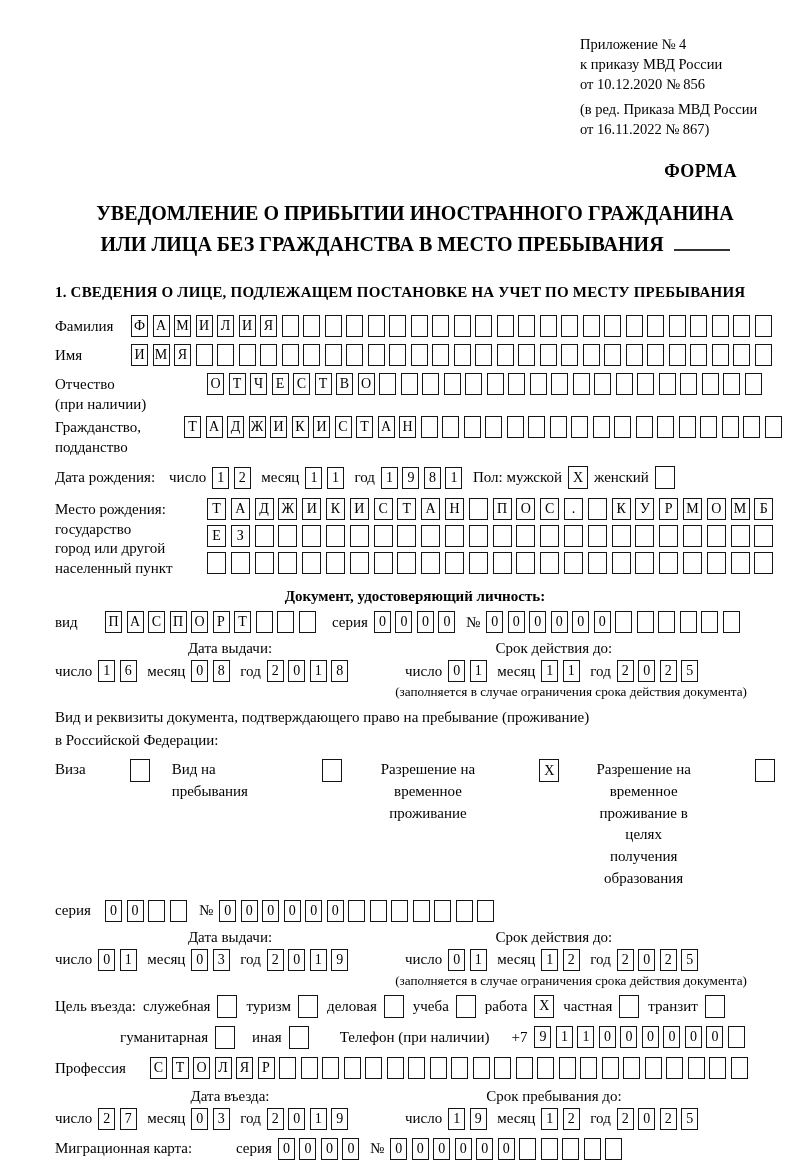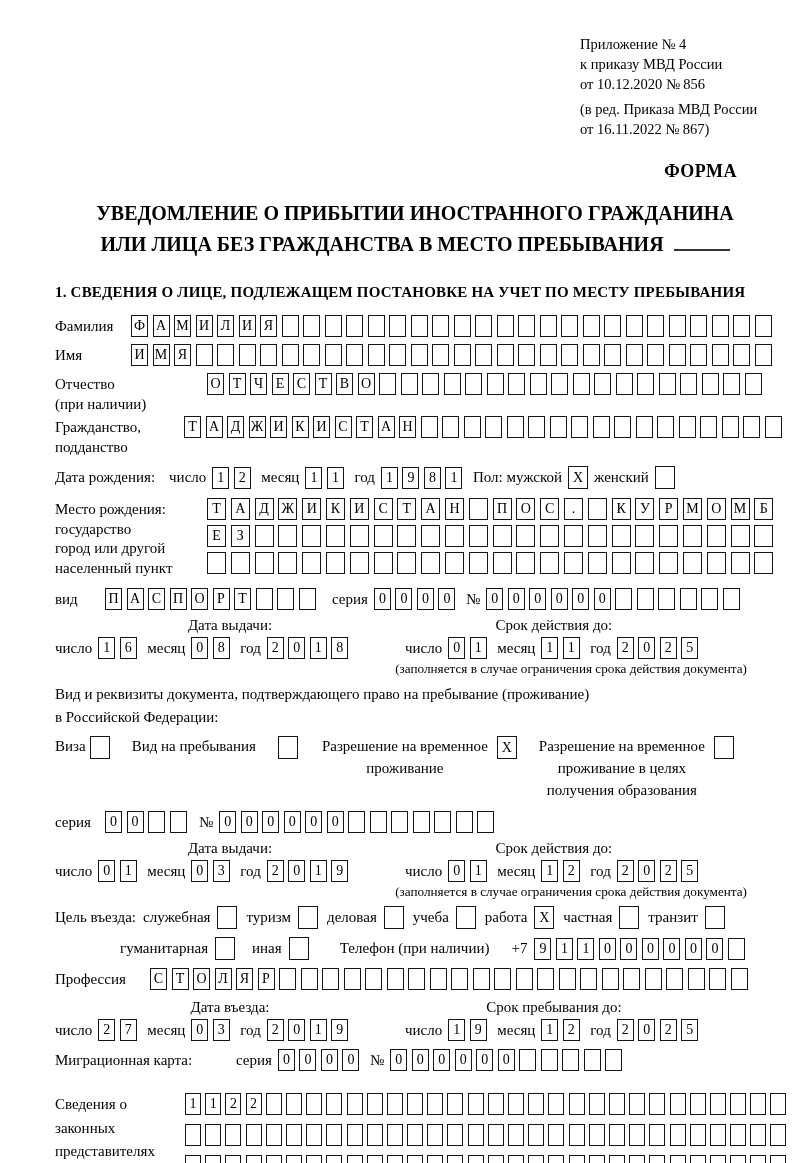--- a/index.html
+++ b/index.html
@@ -47,21 +47,21 @@
 
   .date-pair { display:flex; margin-bottom:2px; }
   .dp-col { }
   .dp-col .dp-head { text-align:center; margin-bottom:3px; }
   .dp-line { display:flex; align-items:center; }
   .note { font-size:13.2px; text-align:right; padding-right:28px; margin-top:2px; margin-bottom:6px; }
 
   .plain { line-height:1.5; }
 
   .chk-row { display:flex; align-items:flex-start; margin:8px 0 10px 0; }
-  .chk-item { display:flex; align-items:flex-start; }
+  .chk-item { display:flex; align-items:flex-start;gap:40px; }
   .chk-label { line-height:1.45; }
   .chk-label.center { text-align:center; }
   .chk-box { margin-left:9px; margin-top:0; }
 
   .purpose-row { display:flex; align-items:center; margin-bottom:8px; flex-wrap:nowrap; }
   .purpose-row .opt { display:flex; align-items:center; margin-right:9px; }
   .purpose-row .opt .cells { margin-left:7px; }
 
   .lr-wrap { display:flex; margin-top:2px; }
   .lr-label { width:130px; flex-shrink:0; line-height:1.55; padding-top:2px; }
@@ -347,20 +347,21 @@
           <span class="cell"></span>
           <span class="cell"></span>
           <span class="cell"></span>
           <span class="cell"></span>
           <span class="cell"></span>
           <span class="cell"></span>
         </div>
     </div>
   </div>
 
+  <div class="doc-head">Документ, удостоверяющий личность:</div>
   <div class="inline-row">
     <span style="width:50px;">вид</span>
     <span class="cells">
         <span class="cell">П</span>
         <span class="cell">А</span>
         <span class="cell">С</span>
         <span class="cell">П</span>
         <span class="cell">О</span>
         <span class="cell">Р</span>
         <span class="cell">Т</span>

